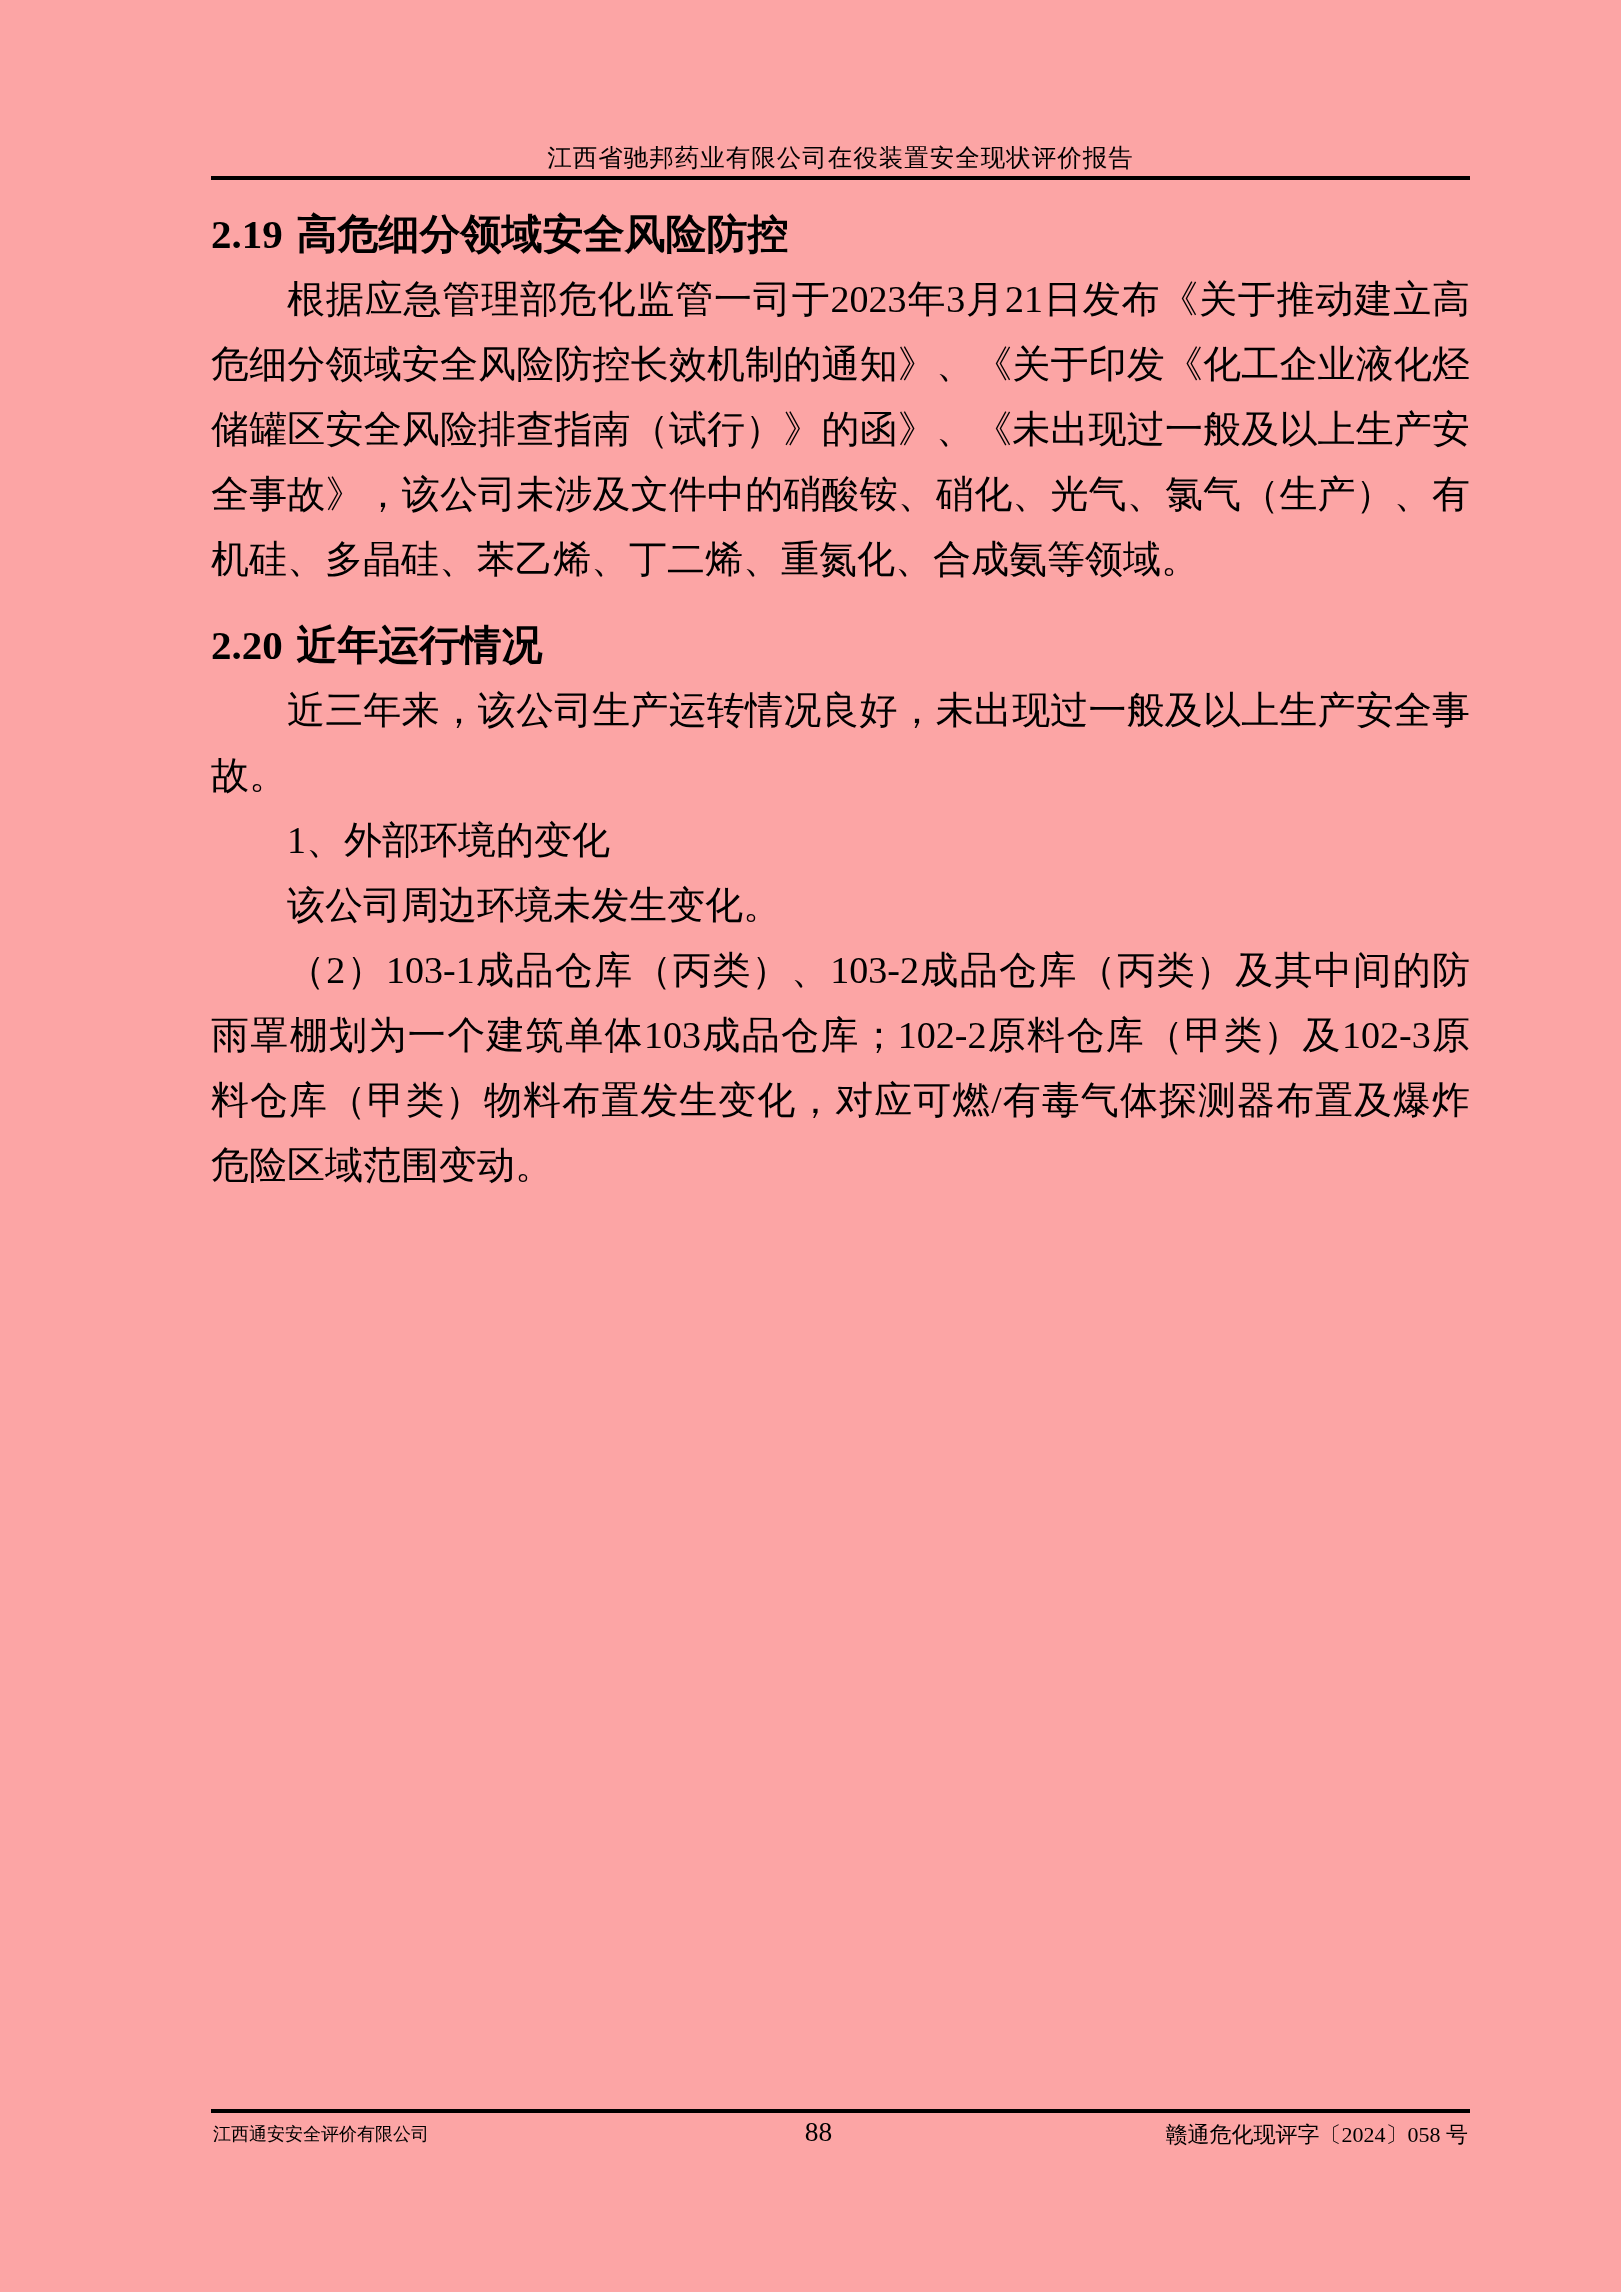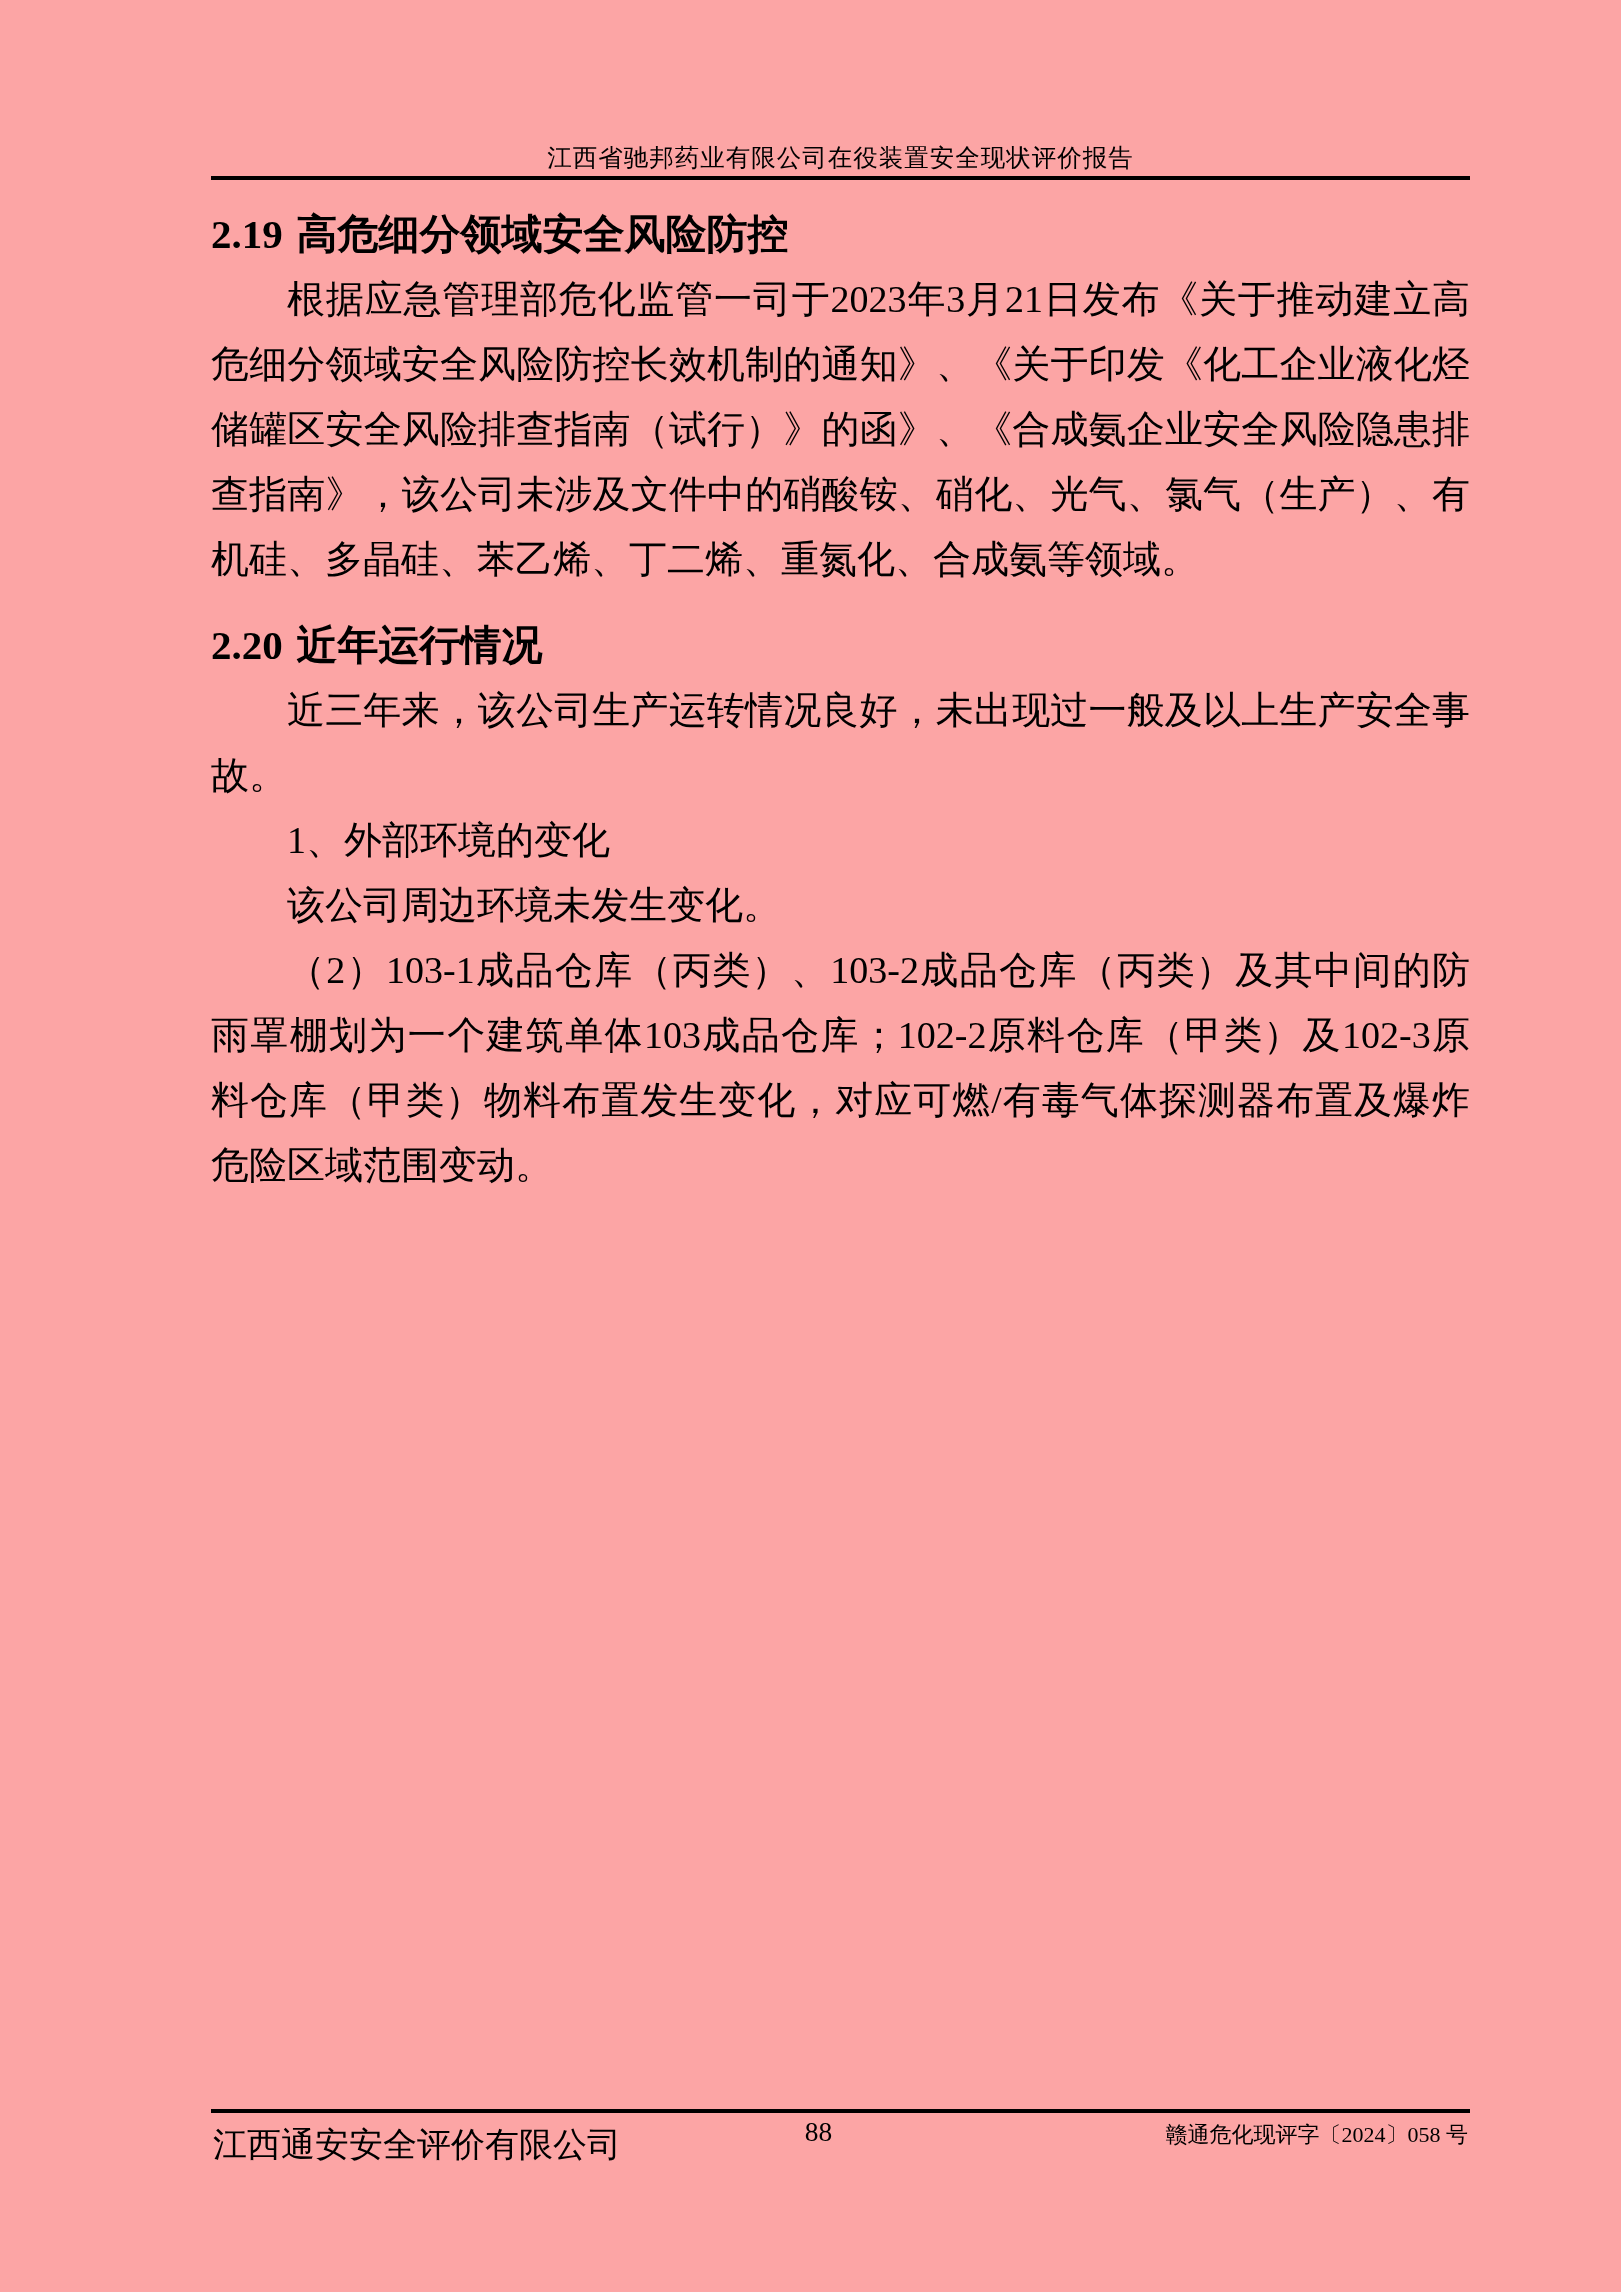--- a/index.html
+++ b/index.html
@@ -46,21 +46,21 @@
     text-justify: inter-ideograph;
   }
   .footer-rule {
     position: absolute;
     top: 2109px; left: 211px; width: 1259px; height: 3.9px;
     background: #000000;
   }
   .footer-company {
     position: absolute;
     top: 2122px; left: 213px;
-    font-size: 34px;
+    font-size: 18px;
     white-space: nowrap;
   }
   .footer-page {
     position: absolute;
     top: 2117px; left: 211px; width: 1215px;
     text-align: center;
     font-size: 27.4px;
   }
   .footer-doc {
     position: absolute;
@@ -77,21 +77,21 @@
 
   <div class="header-title">江西省驰邦药业有限公司在役装置安全现状评价报告</div>
   <div class="header-rule"></div>
 
   <div class="doc-body">
 
     <h2 class="sec">
       <span class="sec-num">2.19</span><span class="sec-title">高危细分领域安全风险防控</span>
     </h2>
     <div class="paras">
-        <p class="para">根据应急管理部危化监管一司于2023年3月21日发布《关于推动建立高危细分领域安全风险防控长效机制的通知》、《关于印发《化工企业液化烃储罐区安全风险排查指南（试行）》的函》、《合成氨企业安全风险隐患排查指南》，该公司未涉及文件中的硝酸铵、硝化、光气、氯气（生产）、有机硅、多晶硅、苯乙烯、丁二烯、重氮化、合成氨等领域。</p>
+        <p class="para">根据应急管理部危化监管一司于2023年3月21日发布《关于推动建立高危细分领域安全风险防控长效机制的通知》、《关于印发《化工企业液化烃储罐区安全风险排查指南（试行）》的函》、《未出现过一般及以上生产安全事故》，该公司未涉及文件中的硝酸铵、硝化、光气、氯气（生产）、有机硅、多晶硅、苯乙烯、丁二烯、重氮化、合成氨等领域。</p>
       </div>
 
     <h2 class="sec">
       <span class="sec-num">2.20</span><span class="sec-title">近年运行情况</span>
     </h2>
     <div class="paras">
         <p class="para">近三年来，该公司生产运转情况良好，未出现过一般及以上生产安全事故。</p>
         <p class="para">1、外部环境的变化</p>
         <p class="para">该公司周边环境未发生变化。</p>
         <p class="para">（2）103-1成品仓库（丙类）、103-2成品仓库（丙类）及其中间的防雨罩棚划为一个建筑单体103成品仓库；102-2原料仓库（甲类）及102-3原料仓库（甲类）物料布置发生变化，对应可燃/有毒气体探测器布置及爆炸危险区域范围变动。</p>

